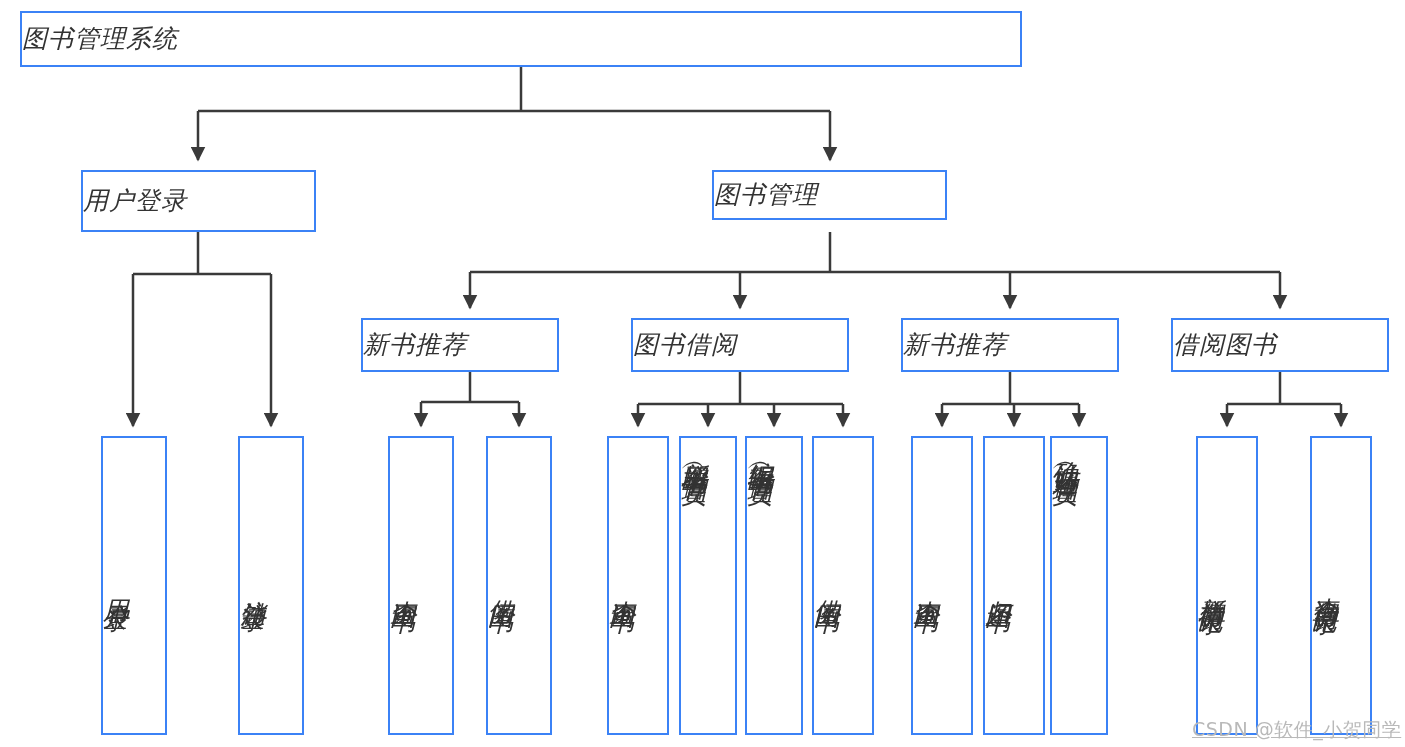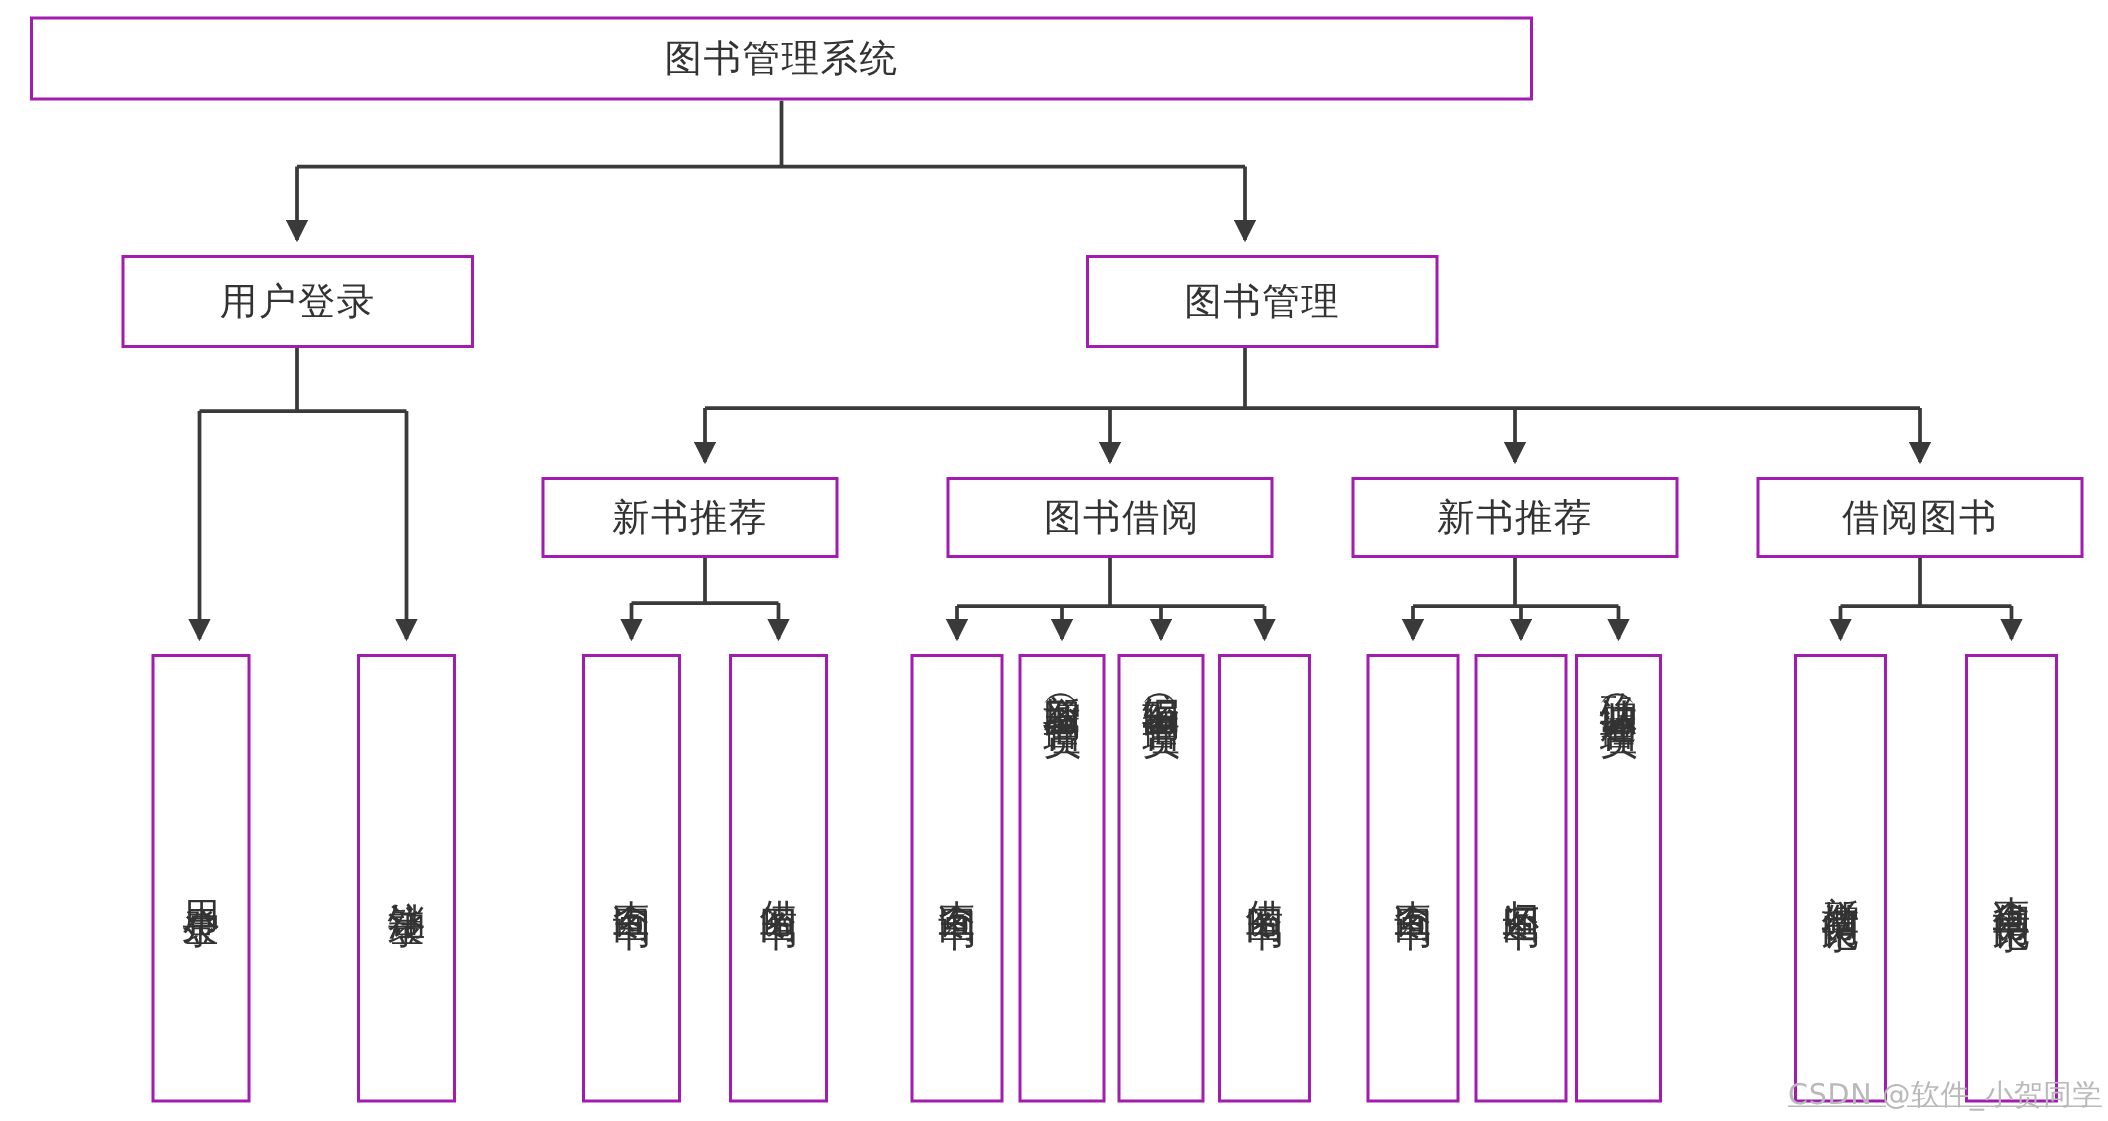--- a/index.html
+++ b/index.html
@@ -13,26 +13,26 @@
   #canvas {
     position: relative;
     width: 1405px;
     height: 747px;
     background: #ffffff;
     overflow: hidden;
   }
   .node {
     position: absolute;
     box-sizing: border-box;
-    border: 2px solid #a21caf;
+    border: 2px solid #3b82f6;
     background: #ffffff;
     display: flex;
     align-items: center;
-    justify-content: center;
     color: #333333;
+    font-style: italic;
   }
   .node.h {
     font-size: 25px;
     line-height: 1.1;
     letter-spacing: 1px;
   }
   .node.v {
     font-size: 25px;
     letter-spacing: 2px;
   }
@@ -121,28 +121,28 @@
     </g>
   </svg>
 
   <div class="node h" style="left:20px; top:11px; width:1002px; height:56px;">
     <span>图书管理系统</span>
   </div>
 
   <div class="node h" style="left:81px; top:170px; width:235px; height:62px;">
     <span>用户登录</span>
   </div>
-  <div class="node h" style="left:712px; top:170px; width:235px; height:62px;margin-left:12px;">
+  <div class="node h" style="left:712px; top:170px; width:235px; height:50px;">
     <span>图书管理</span>
   </div>
 
   <div class="node h" style="left:361px; top:318px; width:198px; height:54px;">
     <span>新书推荐</span>
   </div>
-  <div class="node h" style="left:631px; top:318px; width:218px; height:54px;padding-left:16px;">
+  <div class="node h" style="left:631px; top:318px; width:218px; height:54px;">
     <span>图书借阅</span>
   </div>
   <div class="node h" style="left:901px; top:318px; width:218px; height:54px;">
     <span>新书推荐</span>
   </div>
   <div class="node h" style="left:1171px; top:318px; width:218px; height:54px;">
     <span>借阅图书</span>
   </div>
 
   <div class="node v mid" style="left:101px; top:436px; width:66px; height:299px;">

